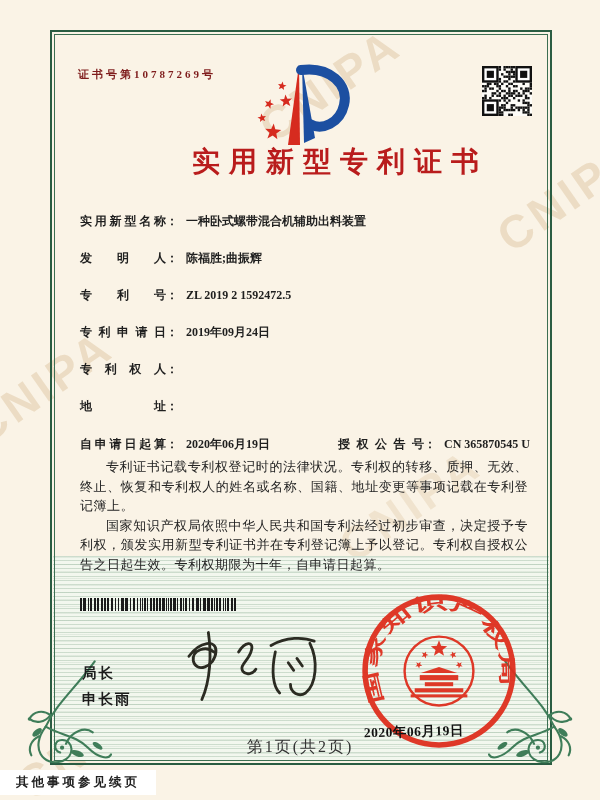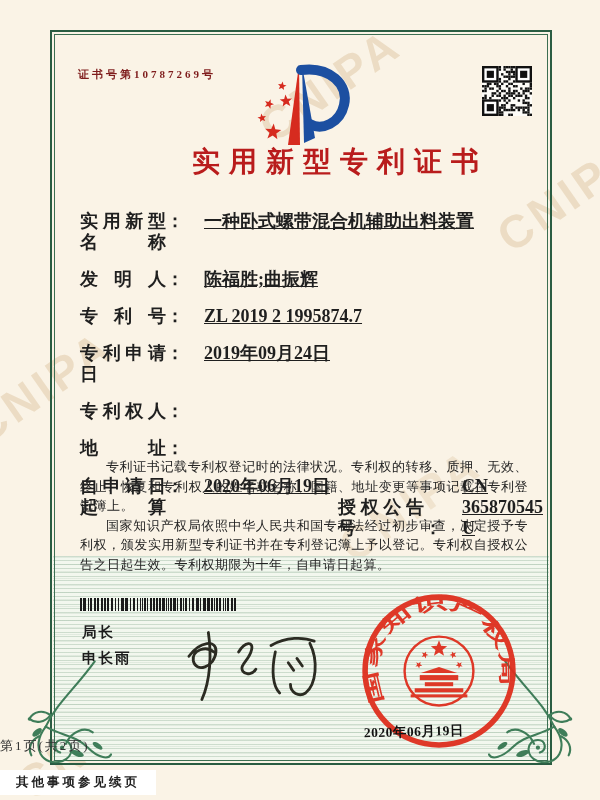--- a/index.html
+++ b/index.html
@@ -42,54 +42,54 @@
     position:absolute;left:78px;top:67px;z-index:4;
     font-size:11px;letter-spacing:3px;color:#7f1d1d;font-weight:600;
   }
   .logo{position:absolute;left:252px;top:60px;width:100px;height:90px;z-index:4;}
   .qr{position:absolute;left:482px;top:66px;width:50px;height:50px;z-index:4;}
   .title{
     position:absolute;left:0;top:143px;width:100%;z-index:4;
     text-align:center;font-size:28px;font-weight:bold;letter-spacing:9px;color:#b91c1c;padding-left:40px;
   }
   
-  .fields{position:absolute;left:80px;right:70px;top:211px;z-index:4;font-size:18px;}
+  .fields{position:absolute;left:80px;right:70px;top:211px;z-index:4;font-size:12px;}
   .field-row{display:flex;margin-bottom:16px;line-height:21px;font-weight:600;}
   .flabel{
     display:inline-block;width:86px;flex:0 0 86px;
     text-align:justify;text-align-last:justify;text-justify:inter-character;
   }
   .fcolon{flex:0 0 auto;}
-  .fvalue{margin-left:20px;flex:1 1 auto;text-decoration:underline;}
+  .fvalue{margin-left:8px;flex:1 1 auto;}
   .grant-row{display:flex;margin-top:17px;line-height:21px;font-weight:600;}
   .grant-cell1{display:flex;flex:0 0 258px;}
   .grant-cell2{display:flex;flex:1 1 auto;align-items:flex-end;}
   
   .paras{
     position:absolute;left:80px;right:72px;top:457px;z-index:4;
     font-size:13px;line-height:19.5px;letter-spacing:.5px;color:#242424;text-align:justify;
   }
   .paras p{margin:0;text-indent:2em;}
   
   .barcode{position:absolute;left:80px;top:597px;width:156px;height:13px;z-index:4;}
   .director{
-    position:absolute;left:82px;top:619px;z-index:4;
+    position:absolute;left:82px;top:660px;z-index:4;
     font-family:"Liberation Sans","DejaVu Sans",sans-serif;
     font-weight:bold;font-size:14.5px;line-height:26px;letter-spacing:2px;color:#1c1c1c;
   }
   .signature{position:absolute;left:163px;top:626px;width:162px;height:80px;z-index:4;}
   .seal{position:absolute;left:358px;top:586px;width:162px;height:162px;z-index:5;opacity:.95;}
   .seal-date{
     position:absolute;left:364px;top:723px;z-index:6;
     font-size:13.5px;letter-spacing:.5px;color:#121212;font-weight:600;
     transform:rotate(-1.5deg);
   }
   .page-no{
     position:absolute;left:0;top:737px;width:100%;z-index:4;
-    text-align:left;font-size:13px;letter-spacing:2px;color:#333;
+    text-align:center;font-size:16px;letter-spacing:2px;color:#333;
   }
   .note{position:absolute;left:0;top:770px;width:100%;z-index:4;text-align:left;}
   .note span{
     display:inline-block;background:#ffffff;padding:4px 16px;
     font-size:12.5px;letter-spacing:3px;color:#222;font-weight:600;
   }
 </style>
 </head>
 <body>
 
@@ -318,21 +318,21 @@
       <span class="fvalue">一种卧式螺带混合机辅助出料装置</span>
     </div>
     <div class="field-row">
       <span class="flabel">发明人</span>
         <span class="fcolon">：</span>
       <span class="fvalue">陈福胜;曲振辉</span>
     </div>
     <div class="field-row">
       <span class="flabel">专利号</span>
         <span class="fcolon">：</span>
-      <span class="fvalue">ZL 2019 2 1995874.7</span>
+      <span class="fvalue">ZL 2019 2 1592472.5</span>
     </div>
     <div class="field-row">
       <span class="flabel">专利申请日</span>
         <span class="fcolon">：</span>
       <span class="fvalue">2019年09月24日</span>
     </div>
     <div class="field-row">
       <span class="flabel">专利权人</span>
         <span class="fcolon">：</span>
     </div>

